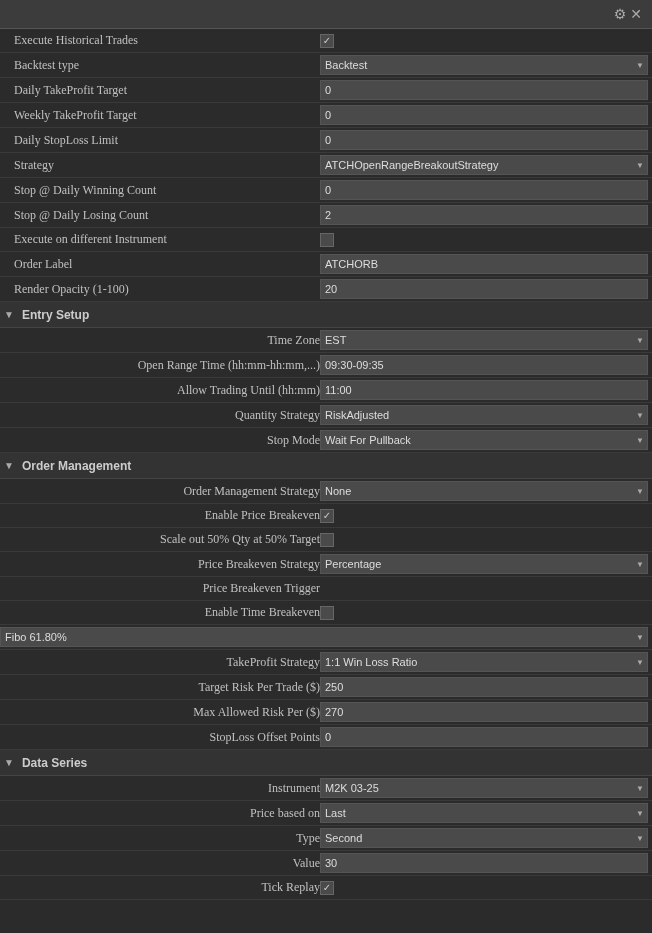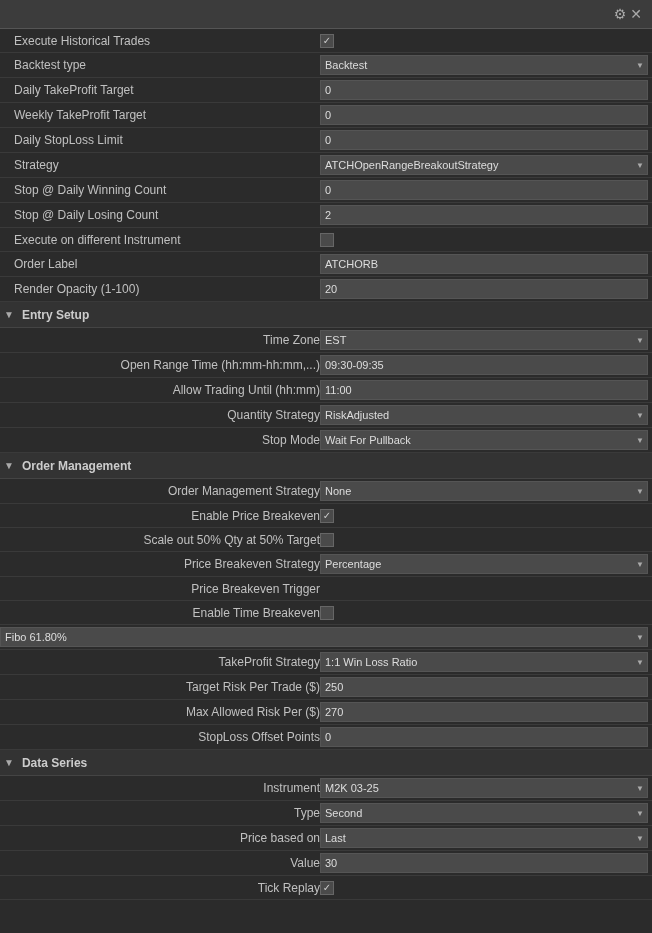--- a/index.html
+++ b/index.html
@@ -40,20 +40,21 @@
       align-items: center;
       min-height: 24px;
       border-bottom: 1px solid #3a3a3a;
       padding: 2px 0;
     }
     .row-label {
       flex: 0 0 320px;
       padding-left: 14px;
       color: #c0c0c0;
       font-size: 12px;
+      font-family: Liberation Serif, serif;
     }
     .row-value {
       flex: 1;
       padding-right: 4px;
     }
     .section-header {
       display: flex;
       align-items: center;
       min-height: 26px;
       background: #333;
@@ -298,29 +299,29 @@
       <span class="collapse-icon">▼</span>
       <span class="section-header-label">Data Series</span>
     </div>
     <div class="row">
       <div class="row-label indented-label">Instrument</div>
       <div class="row-value">
         <div class="select-wrapper"><select class="select-field"><option value="M2K 03-25">M2K 03-25</option><option value="ES 03-25">ES 03-25</option></select></div>
       </div>
     </div>
     <div class="row">
+      <div class="row-label indented-label">Price based on</div>
+      <div class="row-value">
+        <div class="select-wrapper"><select class="select-field"><option value="Last">Last</option><option value="Bid">Bid</option><option value="Ask">Ask</option></select></div>
+      </div>
+    </div>
+    <div class="row">
       <div class="row-label indented-label">Type</div>
       <div class="row-value">
         <div class="select-wrapper"><select class="select-field"><option value="Second">Second</option><option value="Minute">Minute</option><option value="Hour">Hour</option></select></div>
-      </div>
-    </div>
-    <div class="row">
-      <div class="row-label indented-label">Price based on</div>
-      <div class="row-value">
-        <div class="select-wrapper"><select class="select-field"><option value="Last">Last</option><option value="Bid">Bid</option><option value="Ask">Ask</option></select></div>
       </div>
     </div>
     <div class="row">
       <div class="row-label indented-label">Value</div>
       <div class="row-value"><input type="text" class="text-value" value="30" style=""></div>
     </div>
     <div class="row">
       <div class="row-label indented-label">Tick Replay</div>
       <div class="row-value">
         <div class="checkbox-wrapper">

